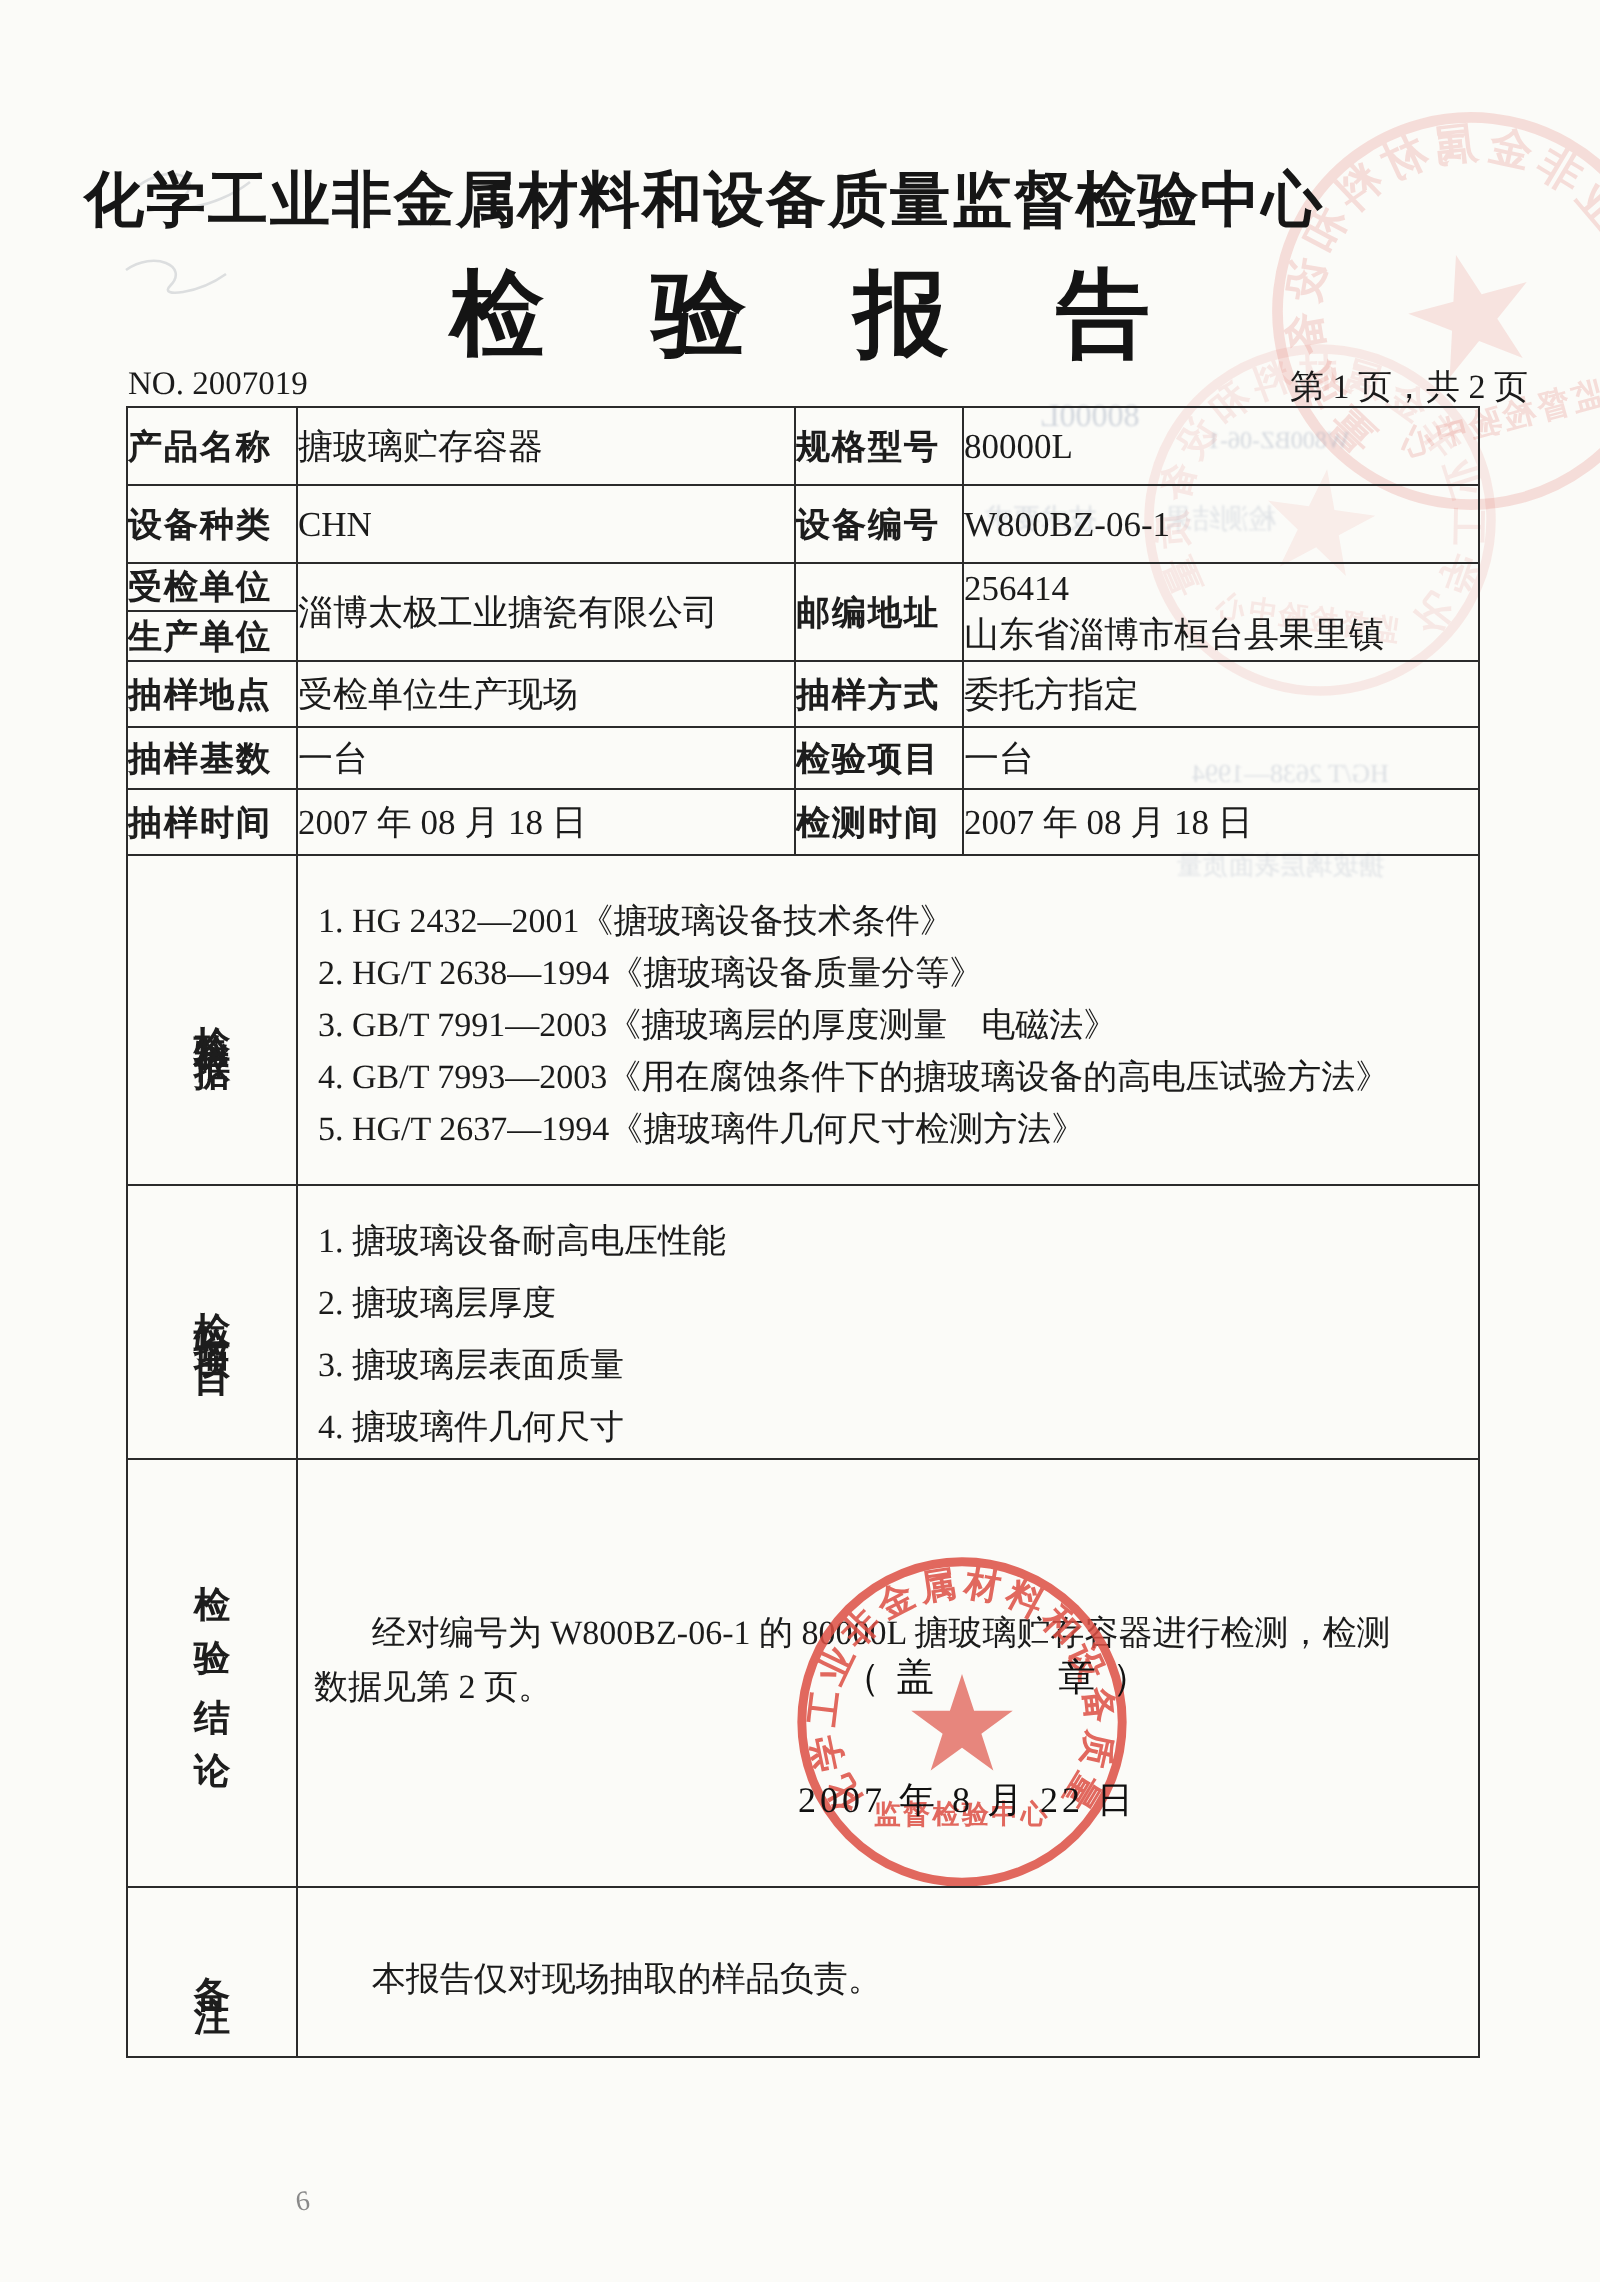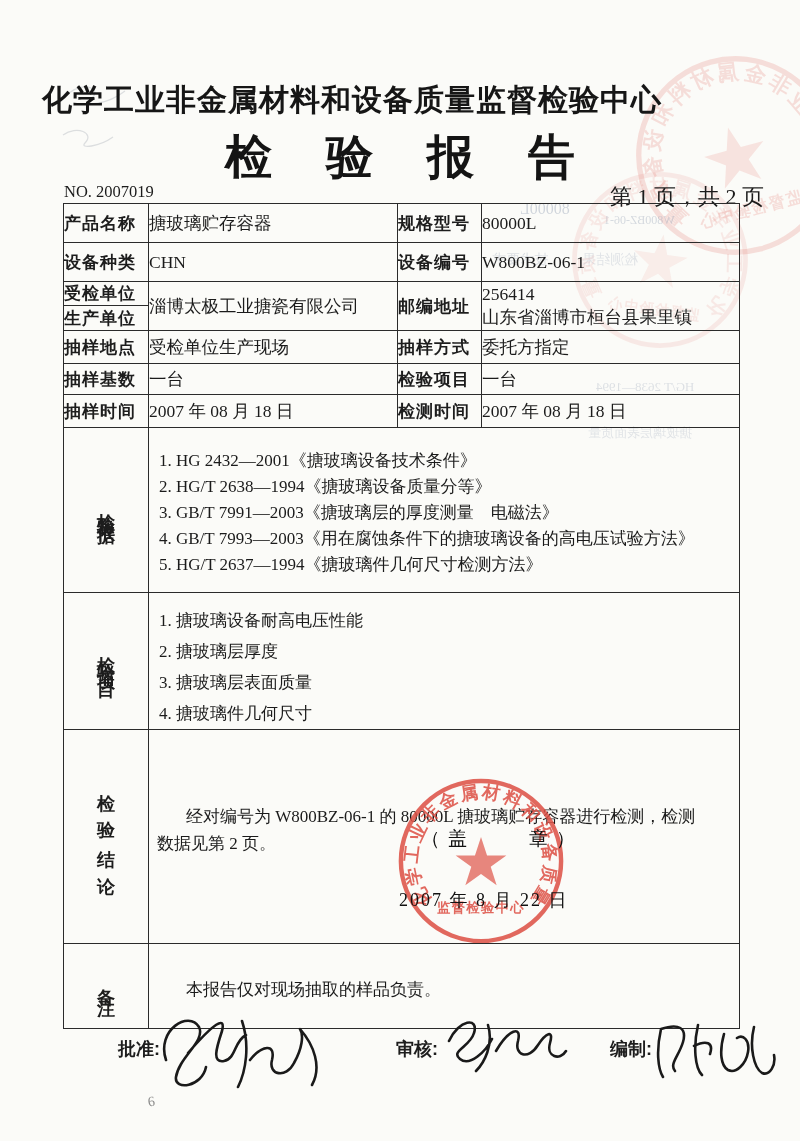--- a/index.html
+++ b/index.html
@@ -6,21 +6,21 @@
   body{width:800px;height:1141px;font-family:"Liberation Serif","DejaVu Serif",serif;color:#1b1b1b;}
   .page{position:relative;width:800px;height:1141px;background:#fbfbf8;overflow:hidden;}
 
   
   .org-title{position:absolute;top:80px;left:0;width:704px;text-align:center;
     font-family:"Liberation Sans","DejaVu Sans",sans-serif;font-weight:900;font-size:30px;letter-spacing:1px;color:#161616;}
   .report-title{position:absolute;top:126px;left:0;width:800px;text-align:center;
     font-family:"Liberation Sans","DejaVu Sans",sans-serif;font-weight:900;font-size:47px;color:#141414;}
   .report-title .inner{display:inline-block;letter-spacing:54px;margin-right:-54px;}
   .report-no{position:absolute;top:182px;left:64px;font-size:16.5px;}
-  .page-indicator{position:absolute;top:182px;right:36px;font-size:22px;text-align:center;}
+  .page-indicator{position:absolute;top:182px;right:36px;font-size:17px;text-align:center;}
 
   
   table.rpt{position:absolute;left:63px;top:203px;width:676px;border-collapse:collapse;table-layout:fixed;border-radius:12px;}
   table.rpt td{border:1.6px solid #2b2b2b;padding:0;vertical-align:middle;overflow:hidden;}
   td.lab{font-family:"Liberation Sans","DejaVu Sans",sans-serif;font-weight:700;font-size:17px;
     letter-spacing:1px;padding-left:8px;color:#1d1d1d;}
   td.val{font-size:17.5px;padding-left:10px;}
   td.val2l{font-size:17.5px;padding-left:10px;line-height:23px;}
   td.vlab{text-align:center;}
   .vtext{display:inline-block;writing-mode:vertical-lr;text-orientation:upright;
@@ -207,44 +207,16 @@
       <td class="vlab">
         <span class="vtext gap-remark">备注</span>
       </td>
       <td colspan="3" class="remark">
         <p class="remark-text">本报告仅对现场抽取的样品负责。</p>
       </td>
     </tr>
   </tbody>
     </table>
 
-  <div class="sig-row">
-    <span class="sig-label" style="left:118px;top:32px">批准:</span>
-    <svg class="sig" style="left:152px;top:0" width="178" height="95">
-      <path d="M14,55 C4,25 37,5 47,22 C54,36 27,52 24,72 C22,86 50,82 54,62
-               M36,48 C62,18 74,10 70,26 C64,44 60,58 72,56 C84,54 82,36 94,30
-               M90,16 C98,40 94,66 86,82
-               M98,55 C110,40 124,38 120,55 C116,70 134,74 142,58 C150,44 152,30 148,24
-               C162,40 170,62 160,80"></path>
-    </svg>
-
-    <span class="sig-label" style="left:396px;top:32px">审核:</span>
-    <svg class="sig" style="left:432px;top:6" width="145" height="72">
-      <path d="M17,30 C27,8 47,6 42,22 C38,36 18,40 28,48 C38,56 54,40 60,28
-               M56,14 C62,34 52,52 44,60
-               M64,40 C77,18 90,14 86,30 C82,44 96,50 106,34 C114,22 122,18 118,32
-               C114,46 128,50 134,40"></path>
-    </svg>
-
-    <span class="sig-label" style="left:610px;top:32px">编制:</span>
-    <svg class="sig" style="left:648px;top:8" width="130" height="70">
-      <path d="M13,16 C8,38 10,56 15,64
-               M13,16 C31,10 39,15 35,29 C31,43 21,51 27,58
-               M50,12 C45,34 47,55 54,62
-               M46,33 C58,27 66,29 62,41
-               M76,21 C71,39 73,53 80,57 C88,61 98,51 100,39 C102,27 95,21 89,25
-               M106,14 C101,34 106,55 114,60 C122,63 128,52 126,42"></path>
-    </svg>
-  </div>
 
   <div class="pencil">6</div>
 
 </div>
 
 </body></html>

